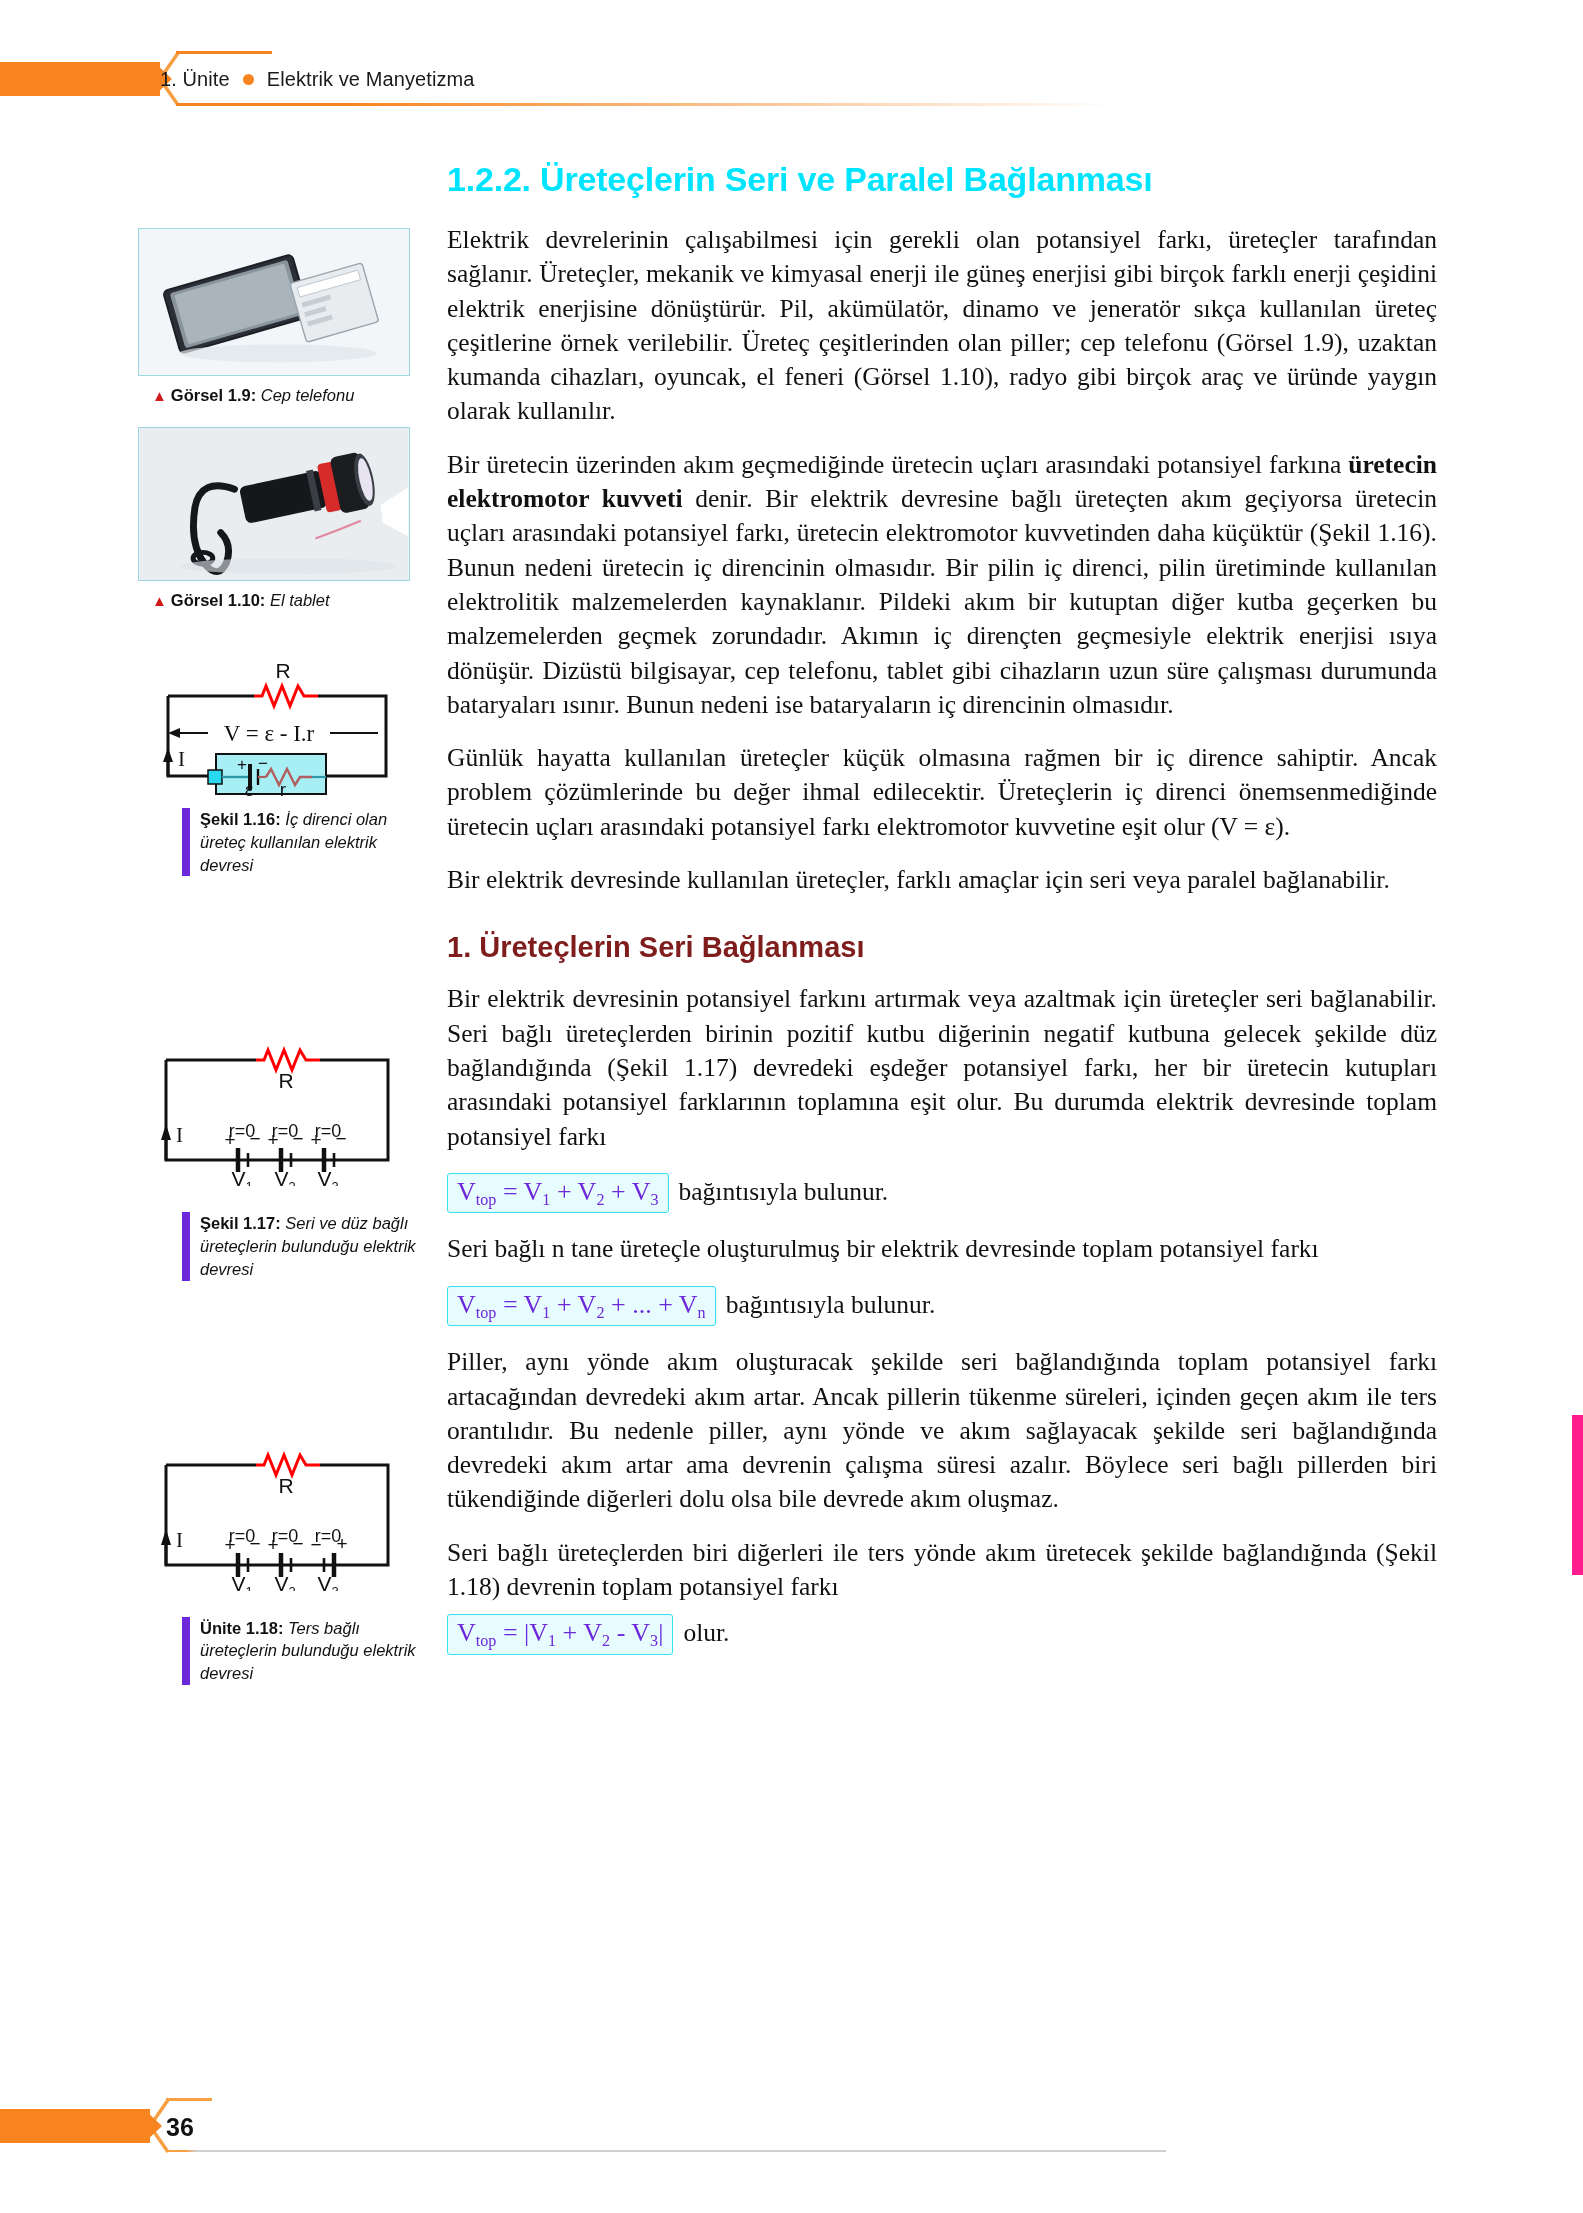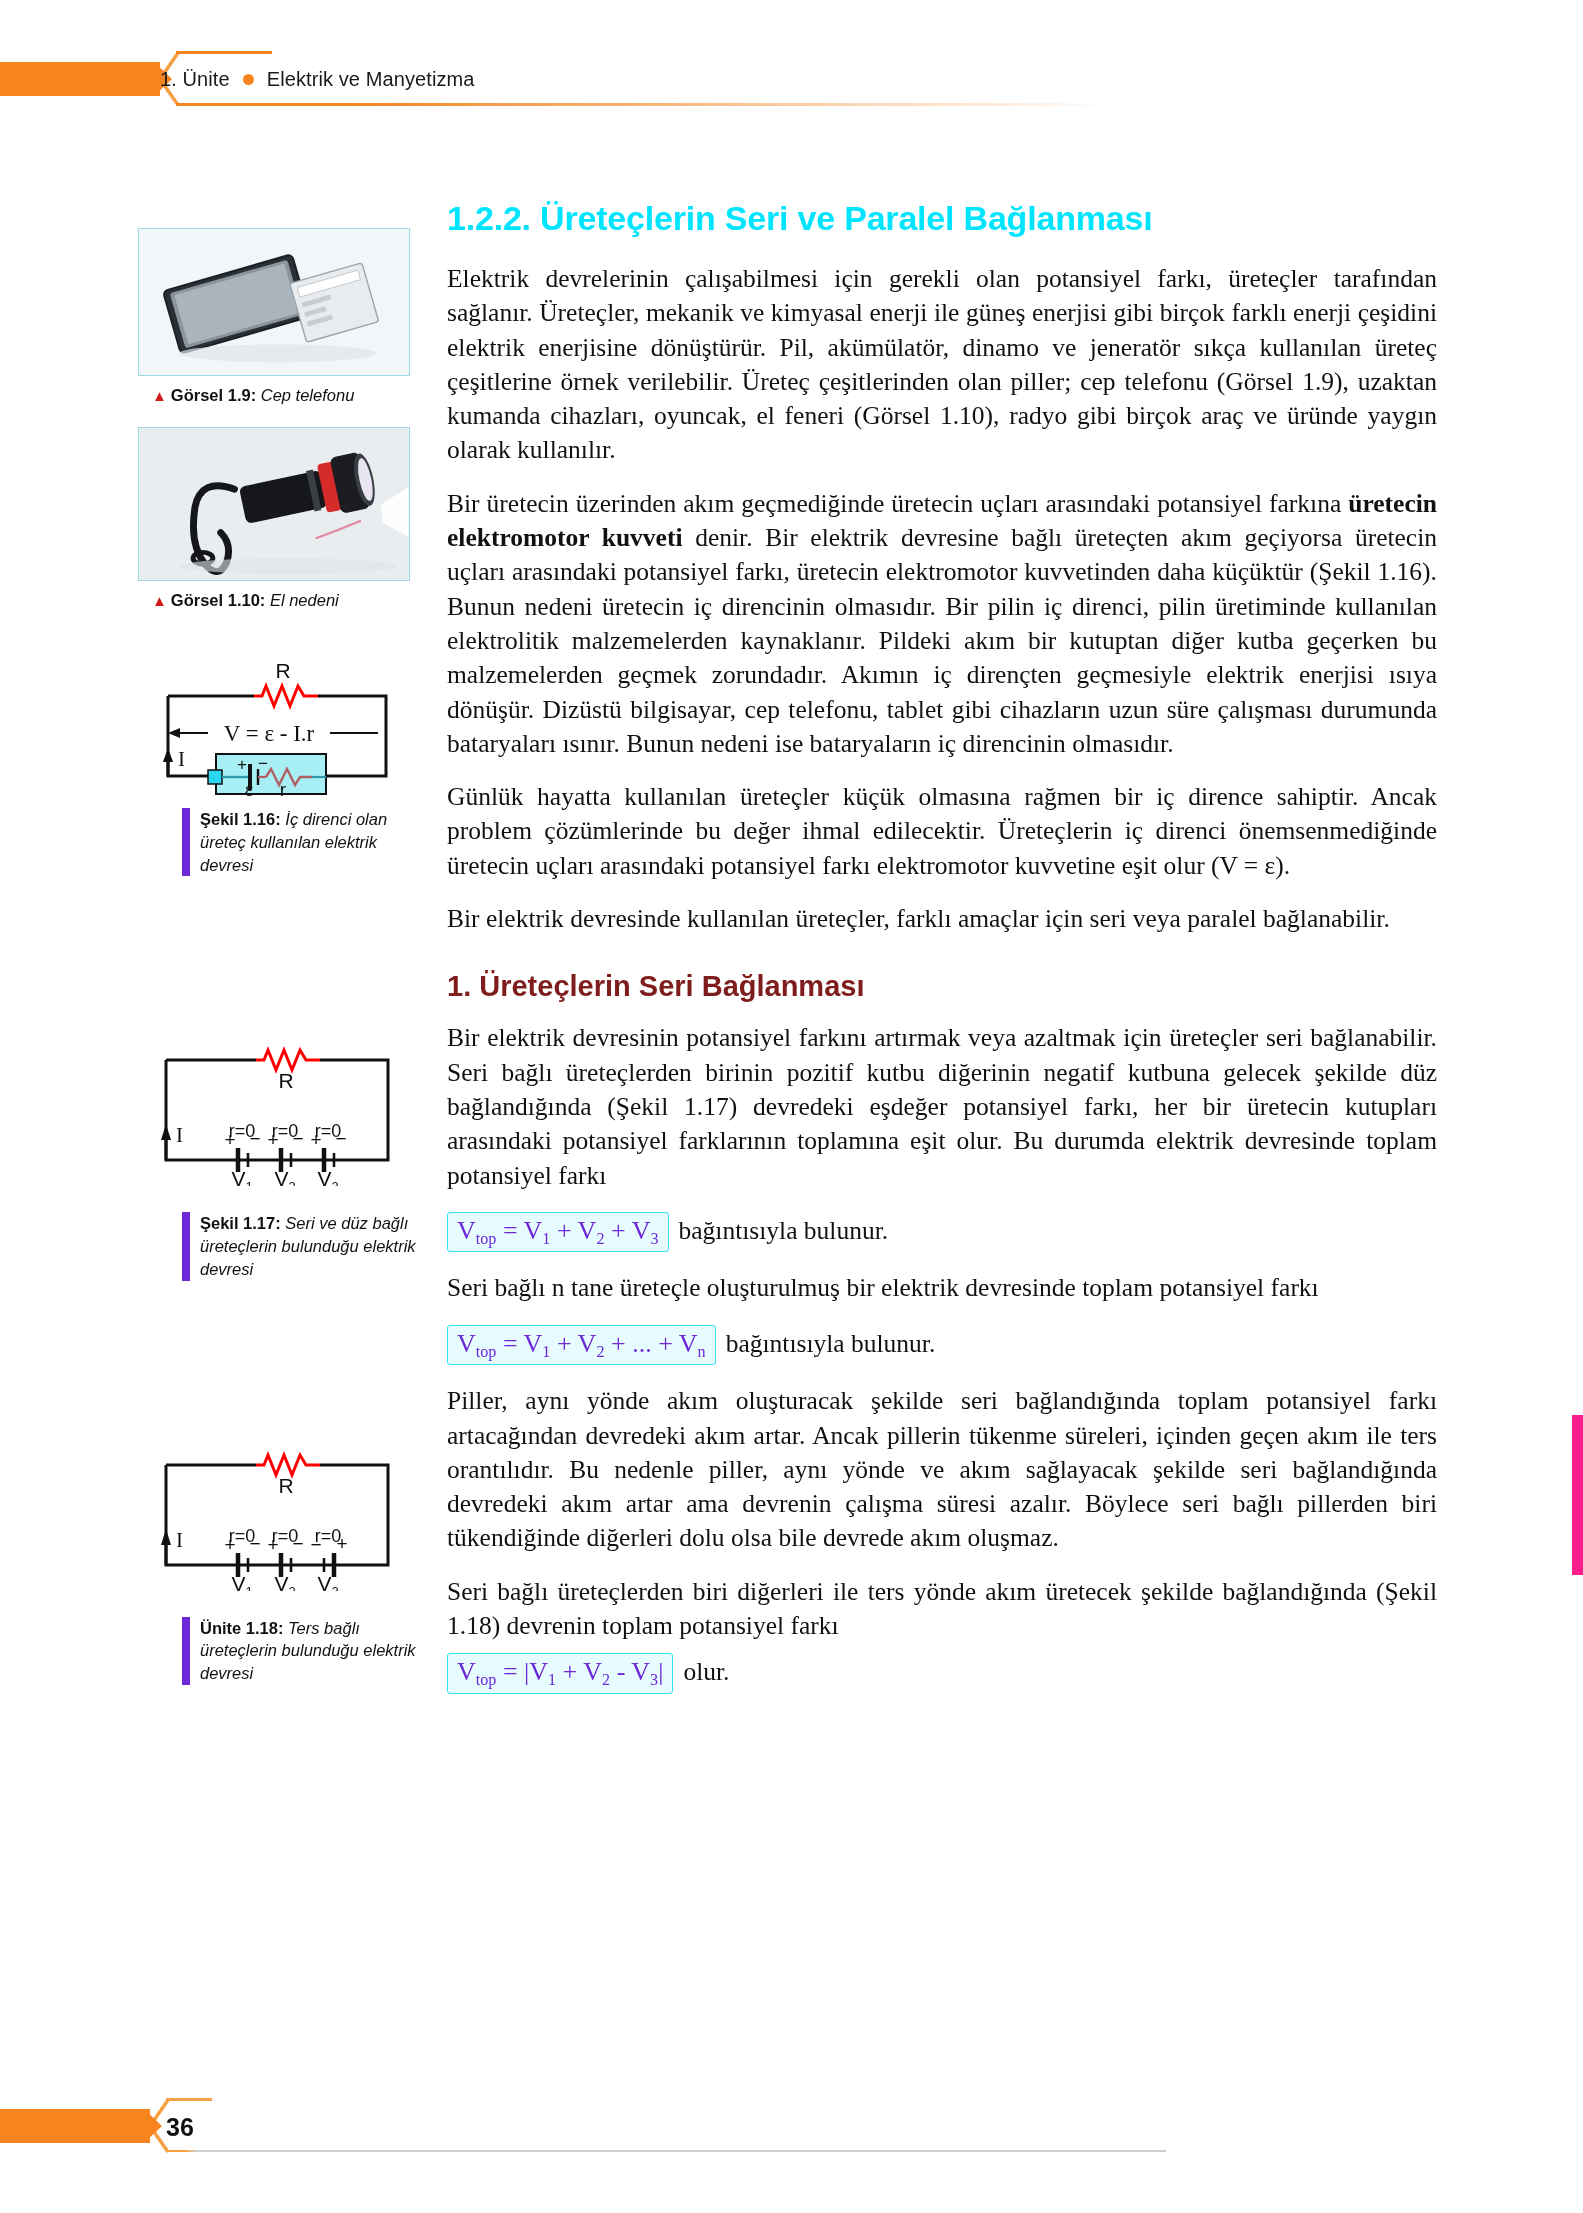--- a/index.html
+++ b/index.html
@@ -66,21 +66,21 @@
     border-left:8px solid #6d28d9;
     padding-left:10px;
     width:250px;
     margin-left:44px;
   }
   .fig-caption b { font-weight:bold; }
   .fig-caption i { font-style:italic; }
 
   
   .main-col {
-    position:absolute; left:447px; top:160px; width:990px;margin-top:39px;
+    position:absolute; left:447px; top:160px; width:990px;
   }
   h1.sec-title {
     font-family:"Liberation Sans", sans-serif;
     font-size:34px; font-weight:bold; color:#00E5FF;
     margin:0 0 24px 0; letter-spacing:-0.2px;
   }
   h2.sub-title {
     font-family:"Liberation Sans", sans-serif;
     font-size:29px; font-weight:bold; color:#7f1d1d;
     margin:34px 0 18px 0;
@@ -185,21 +185,21 @@
         <rect x="174" y="48" width="7" height="42" fill="#3a3f46"></rect>
       </g>
       <path d="M244 78 L272 60 L272 110 L246 96 Z" fill="#ffffff" opacity="0.95"></path>
       <path d="M96 62 q-34 -12 -40 18 q-6 38 10 58 q14 16 22 -2 q6 -18 -6 -30" fill="none" stroke="#15171a" stroke-width="7" stroke-linecap="round"></path>
       <ellipse cx="64" cy="132" rx="10" ry="6" fill="none" stroke="#15171a" stroke-width="5"></ellipse>
       <path d="M178 112 q22 -8 46 -18" stroke="#e0436a" stroke-width="2" fill="none" opacity="0.6"></path>
       <ellipse cx="150" cy="140" rx="110" ry="8" fill="#dde3e7" opacity="0.6"></ellipse>
     </svg>
   </div>
   <div class="photo-caption">
-    <span class="tri">▲</span><b>Görsel 1.10:</b> <i>El nedeni</i>
+    <span class="tri">▲</span><b>Görsel 1.10:</b> <i>El tablet</i>
   </div>
 
   <div style="margin-top:26px;">
     <svg viewBox="0 0 278 160" width="278" height="160">
 
       <path d="M30 60 L248 60 L248 140 L30 140 L30 60" fill="none" stroke="#111" stroke-width="3"></path>
 
       <rect x="116" y="52" width="64" height="16" fill="#ffffff"></rect>
       <path d="M116 60 L124 60 L128 50 L136 70 L144 50 L152 70 L160 50 L166 60 L180 60" fill="none" stroke="#FF0000" stroke-width="3" stroke-linejoin="miter"></path>
       <text x="145" y="42" text-anchor="middle" font-family="Liberation Sans, sans-serif" font-size="21" fill="#111">R</text>

